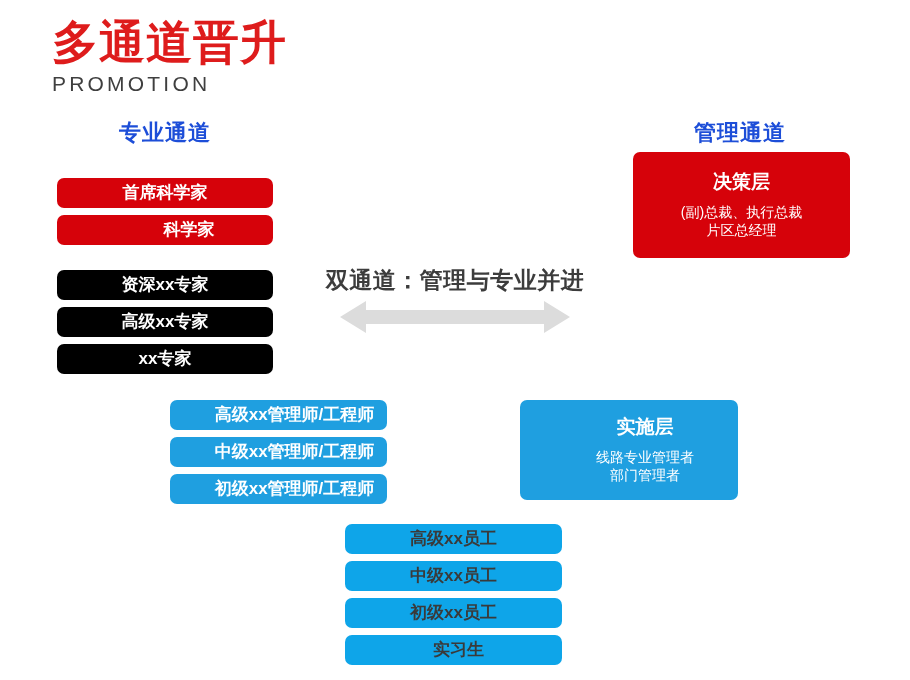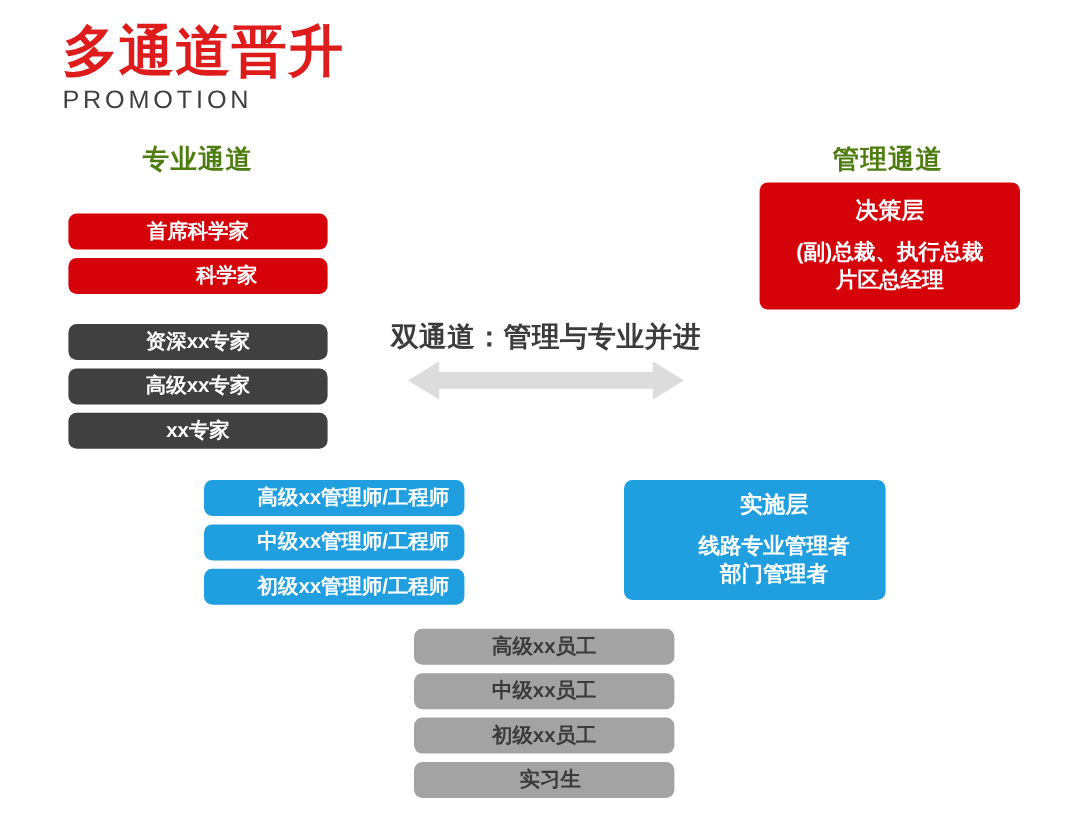--- a/index.html
+++ b/index.html
@@ -43,21 +43,21 @@
     letter-spacing: 3.2px;
     line-height: 24px;
     white-space: nowrap;
   }
 
   
   .col-heading {
     position: absolute;
     font-size: 22px;
     font-weight: bold;
-    color: #4d7c0f;
+    color: #1d4ed8;
     text-align: center;
     white-space: nowrap;
     letter-spacing: 1px;
   }
   #heading-professional { left: 65px;  top: 118px; width: 200px; }
   #heading-management   { left: 640px; top: 118px; width: 200px; }
 
   
   .box {
     position: absolute;
@@ -66,39 +66,39 @@
     display: flex;
     flex-direction: column;
     align-items: center;
     justify-content: center;
     color: #ffffff;
     font-weight: bold;
     text-align: center;
     line-height: 1.28;
   }
   .box.red    { background: #D6020A; }
-  .box.orange { background: #404040; }
+  .box.orange { background: #000000; }
   .box.blue   { background: #1F9FE0; padding-left: 32px; }
   .box.gray   {
-    background: #a3a3a3;
+    background: #0ea5e9;
     color: #3A3A3A;
   }
 
   .pill { height: 30px; font-size: 17px; }
   .pill.wide-blue { font-size: 17px; }
 
   
   .stack-title {
     font-size: 19px;
     font-weight: bold;
     margin-bottom: 10px;
   }
   .stack-lines {
-    font-size: 18px;
-    font-weight: bold;
+    font-size: 14px;
+    font-weight: normal;
   }
   .stack-lines div { white-space: nowrap; }
 
   
   #box-chief-scientist { left: 57px; top: 178px; width: 216px; }
   #box-scientist       { left: 57px; top: 215px; width: 216px; padding-left: 48px; }
   #box-senior-expert   { left: 57px; top: 270px; width: 216px; }
   #box-advanced-expert { left: 57px; top: 307px; width: 216px; }
   #box-expert          { left: 57px; top: 344px; width: 216px; }
 

